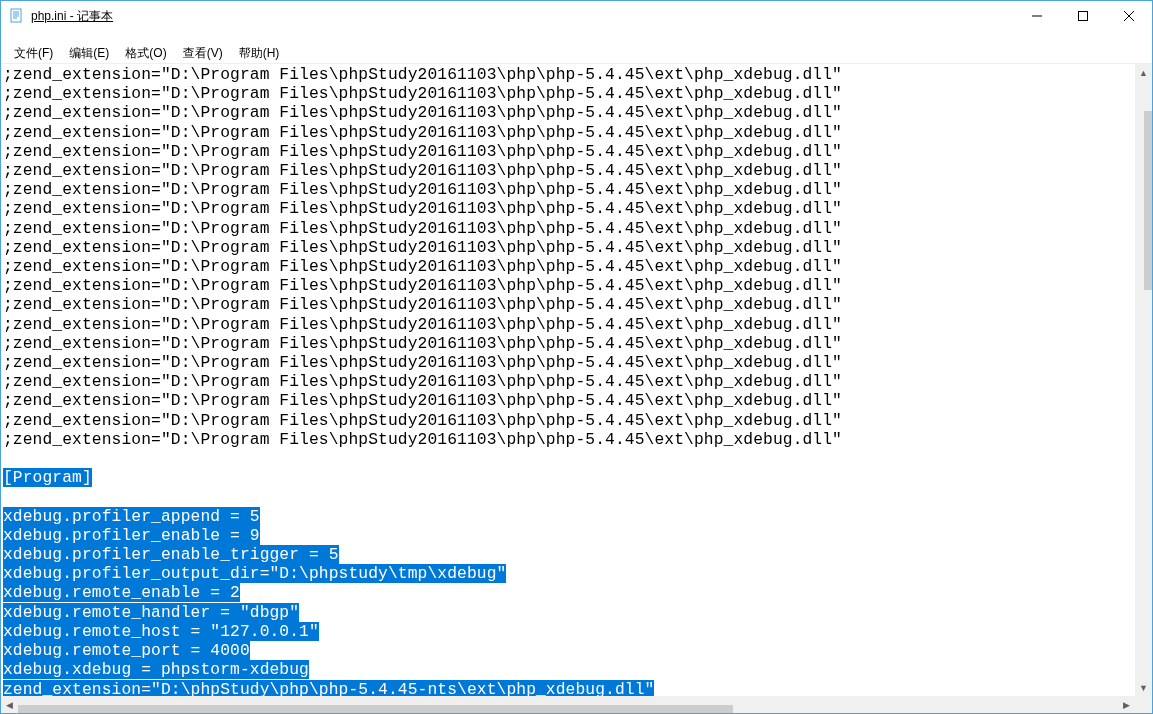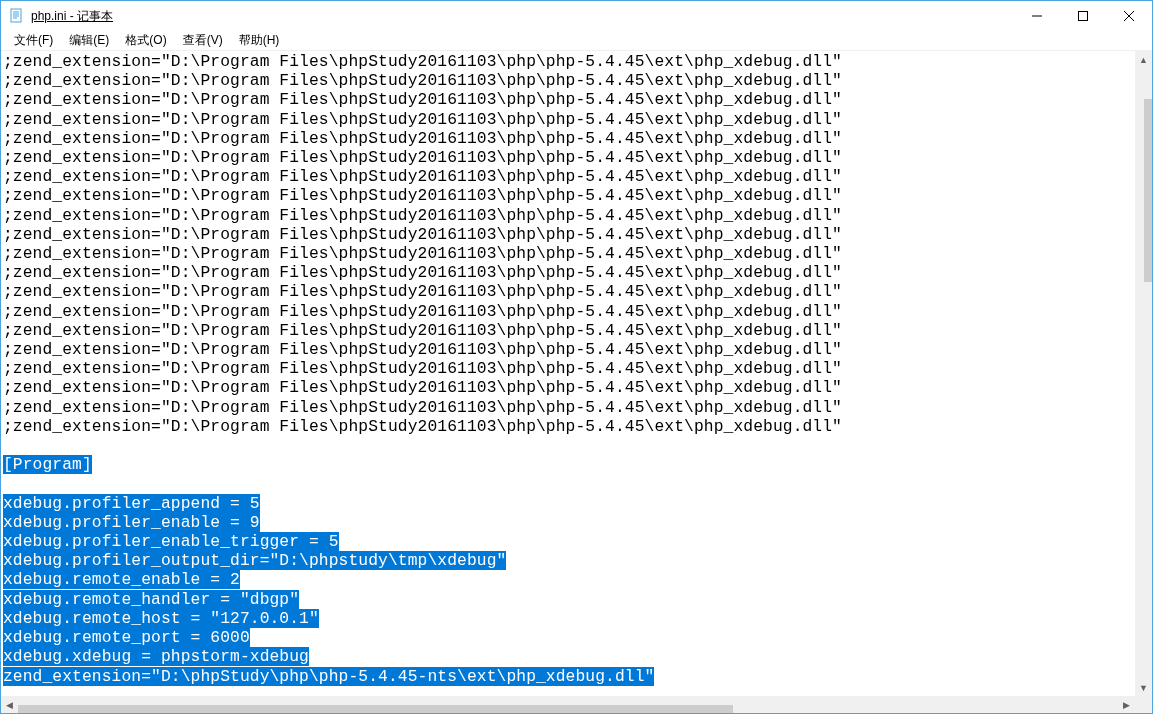--- a/index.html
+++ b/index.html
@@ -22,20 +22,21 @@
   .title-text { font-size: 12px; color: #000; }
   .window-controls { display: flex; }
   .win-btn {
     width: 46px; height: 30px; display: flex; align-items: center; justify-content: center;
     font-size: 12px; color: #000; background: transparent;
   }
   .menubar {
     height: 20px; background: #fff;
     display: flex; align-items: center; padding-left: 6px; gap: 2px;
     border-bottom: 1px solid #f0f0f0;
+    margin-top: 13px;
   }
   .menu-item { font-size: 12px; padding: 1px 7px; cursor: default; }
   .editor-area {
     flex: 1; position: relative; overflow: hidden;
     background: #fff;
   }
   .editor-content {
     position: absolute; left: 0; top: 0; right: 17px; bottom: 17px;
     overflow: hidden;
     padding: 1px 2px;
@@ -129,21 +130,21 @@
 
 <span class="sel">[Program]</span>
 
 <span class="sel">xdebug.profiler_append = 5</span>
 <span class="sel">xdebug.profiler_enable = 9</span>
 <span class="sel">xdebug.profiler_enable_trigger = 5</span>
 <span class="sel">xdebug.profiler_output_dir="D:\phpstudy\tmp\xdebug"</span>
 <span class="sel">xdebug.remote_enable = 2</span>
 <span class="sel">xdebug.remote_handler = "dbgp"</span>
 <span class="sel">xdebug.remote_host = "127.0.0.1"</span>
-<span class="sel">xdebug.remote_port = 6000</span>
+<span class="sel">xdebug.remote_port = 4000</span>
 <span class="sel">xdebug.xdebug = phpstorm-xdebug</span>
 <span class="sel">zend_extension="D:\phpStudy\php\php-5.4.45-nts\ext\php_xdebug.dll"</span></div>
 
     <div class="vscroll">
       <div class="scroll-arrow">▲</div>
       <div style="flex:1; position:relative;">
         <div class="vscroll-thumb" style="position:absolute; top:5%; height:30%; left:0; right:0;"></div>
       </div>
       <div class="scroll-arrow">▼</div>
     </div>

